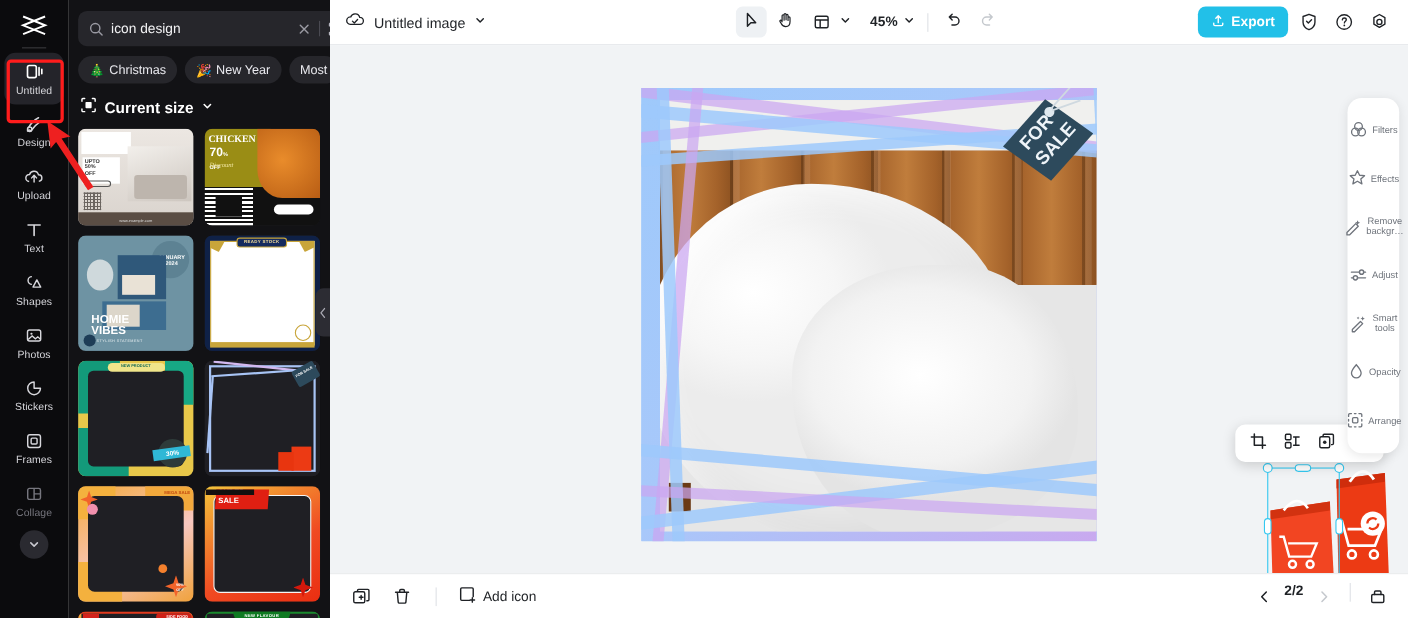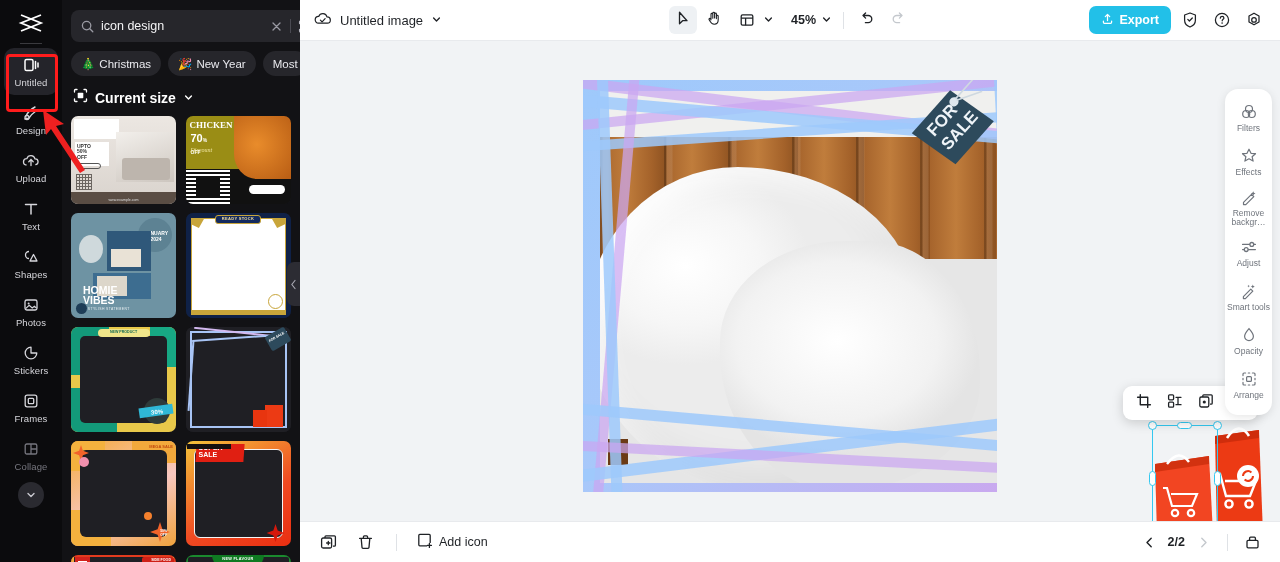--- a/index.html
+++ b/index.html
@@ -161,32 +161,32 @@
   .h.hz { width:15px; height:7px; border-radius:4px; }
   .bags { position:absolute; left:853px; top:377px; width:112px; height:120px; z-index:10; }
 
   
   .bottombar {
     height: 41px; flex: 0 0 41px; border-top: 1px solid #e8eaed; background: #fff;
     display: flex; align-items: center; padding: 0 16px; gap: 13px;
   }
   .bb-ic { width: 24px; height: 24px; display:flex; align-items:center; justify-content:center; color:#1f2226; cursor:pointer;}
   .bb-add { display:flex; align-items:center; gap:6px; font-size:12.5px; color:#1f2226; cursor:pointer;}
-  .bb-right { margin-left:auto; display:flex; align-items:center; gap:6px; }
+  .bb-right { margin-left:auto; display:flex; align-items:flex-start; gap:6px; }
   .pg-lbl { font-size:12.5px; color:#1f2226; font-weight:bold; }
 
   
   .rpanel {
     position: absolute; right: 8px; top: 48px; width: 47px;
     background: #fff; border-radius: 13px; box-shadow: 0 2px 10px rgba(0,0,0,.10);
     display: flex; flex-direction: column; align-items: center;
     padding: 8px 0 9px; gap: 2px; z-index: 14;
   }
   .rp-item {
-    width: 45px; min-height: 42px; display: flex; flex-direction: column;
+    width: 45px; min-height: 42px; display: flex; 
     align-items: center; justify-content: center; gap: 3px; color: #6f747c;
     cursor: pointer; padding: 3px 0;
   }
   .rp-item .lb { font-size: 8.5px; line-height: 1.05; text-align: center; color:#6f747c; }
   .rp-item .ic { width:18px; height:18px; display:flex; align-items:center; justify-content:center; }
 </style>
 </head>
 <body>
 
 <div id="app">

